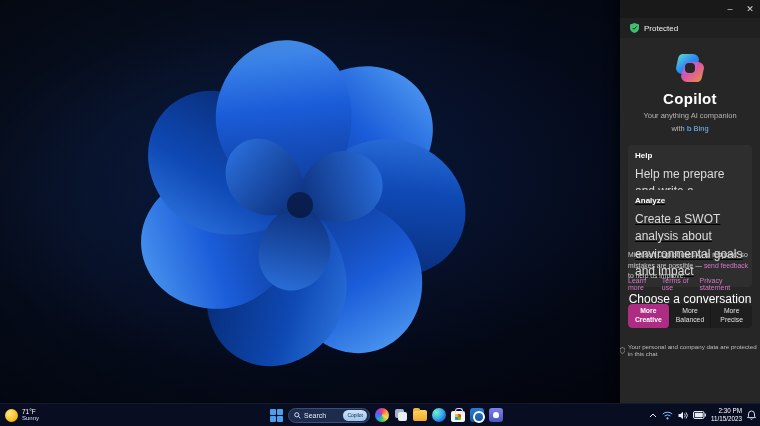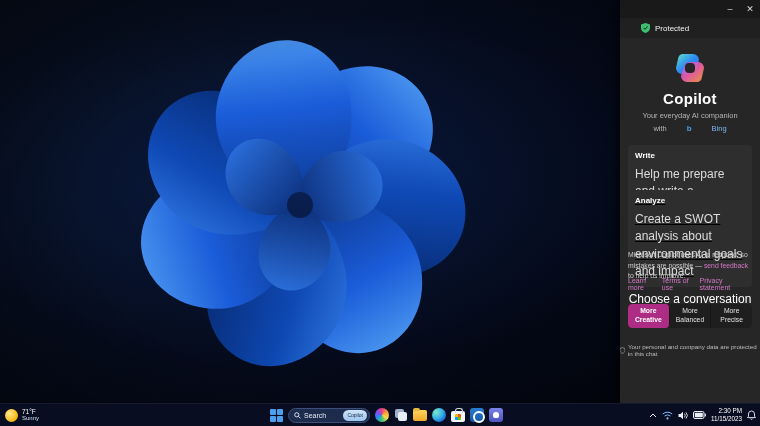--- a/index.html
+++ b/index.html
@@ -62,29 +62,29 @@
   #clock .d{font-size:6.3px;color:#fff;}
 
   
   #panel{position:absolute;left:620px;top:0;width:140px;height:403px;background:#262626;
     box-shadow:-4px 0 10px rgba(0,0,0,.5);}
   #panel-titlebar{position:absolute;left:0;top:0;width:100%;height:18px;background:#191919;
     display:flex;justify-content:flex-end;align-items:center;}
   .winctl{width:20px;height:18px;display:flex;align-items:center;justify-content:center;
     color:#d9d9d9;font-size:9px;cursor:pointer;}
   #protected-bar{position:absolute;left:0;top:18px;width:100%;height:20px;background:#202020;
-    display:flex;align-items:center;gap:5px;padding-left:21px;}
+    display:flex;align-items:center;gap:5px;padding-left:10px;}
   #protected-bar .label{font-size:8px;color:#f0f0f0;}
   #copilot-logo{position:absolute;left:52px;top:50px;width:36px;height:36px;}
   #copilot-title{position:absolute;left:0;top:90px;width:100%;text-align:center;
     font-size:15px;font-weight:bold;color:#fff;letter-spacing:.3px;}
   #copilot-sub{position:absolute;left:0;top:111px;width:100%;text-align:center;
     font-size:7.5px;color:#b5b5b5;}
   #with-bing{position:absolute;left:0;top:124px;width:100%;display:flex;justify-content:center;
-    align-items:center;gap:20px;font-size:7.5px;color:#b5b5b5;}
+    align-items:center;gap:2px;font-size:7.5px;color:#b5b5b5;}
   #with-bing .bing-b{color:#4aa0e8;font-weight:bold;font-size:8px;}
   #with-bing .bing-name{color:#7ab8f2;}
   .prompt-card{position:absolute;left:8px;width:124px;background:#2e2e2e;border-radius:4px;
     padding:6px 7px;cursor:pointer;}
   .prompt-card .head{font-size:8px;font-weight:bold;color:#fff;margin-bottom:6px;}
   .prompt-card .body{font-size:12px;color:#dcdcdc;line-height:1.45;}
   #card-write{top:145px;}
   #card-analyze{top:190px;text-decoration:underline;}
   #disclaimer{position:absolute;left:8px;top:250px;width:124px;font-size:6.8px;color:#cfcfcf;line-height:1.55;}
   #disclaimer .lnk{color:#d478c8;cursor:pointer;}
@@ -192,29 +192,29 @@
             <stop offset=".5" stop-color="#ef5da8"></stop>
             <stop offset="1" stop-color="#8a5cf5"></stop>
         </linearGradient>
       </defs>
       <path d="M10 4 h11 a6 6 0 0 1 6 6 l-3 10 a6 6 0 0 1 -6 4 h-8 a6 6 0 0 1 -6-6 l2-9 a6 6 0 0 1 4-5 Z" fill="url(#cl1)"></path>
       <path d="M26 32 h-11 a6 6 0 0 1 -6-6 l3-10 a6 6 0 0 1 6-4 h8 a6 6 0 0 1 6 6 l-2 9 a6 6 0 0 1 -4 5 Z" fill="url(#cl2)" opacity=".92"></path>
       <rect x="13" y="13" width="10" height="10" rx="4" fill="#262626"></rect>
     </svg>
 
     <div id="copilot-title">Copilot</div>
-    <div id="copilot-sub">Your everyday AI companion</div>
+    <div id="copilot-sub">Your anything AI companion</div>
     <div id="with-bing">
       <span>with</span>
       <span class="bing-b">b</span>
       <span class="bing-name">Bing</span>
     </div>
 
     <div class="prompt-card" id="card-write">
-      <div class="head">Write</div>
+      <div class="head">Help</div>
       <div class="body">Help me prepare and write a successful sales pitch</div>
     </div>
     <div class="prompt-card" id="card-analyze">
       <div class="head">Analyze</div>
       <div class="body">Create a SWOT analysis about environmental goals and impact</div>
     </div>
 
     <div id="disclaimer"><span>Microsoft Copilot uses AI to respond, so mistakes are possible — </span><span class="lnk">send feedback</span><span> to help us improve.</span></div>
 
     <div id="links-row">

